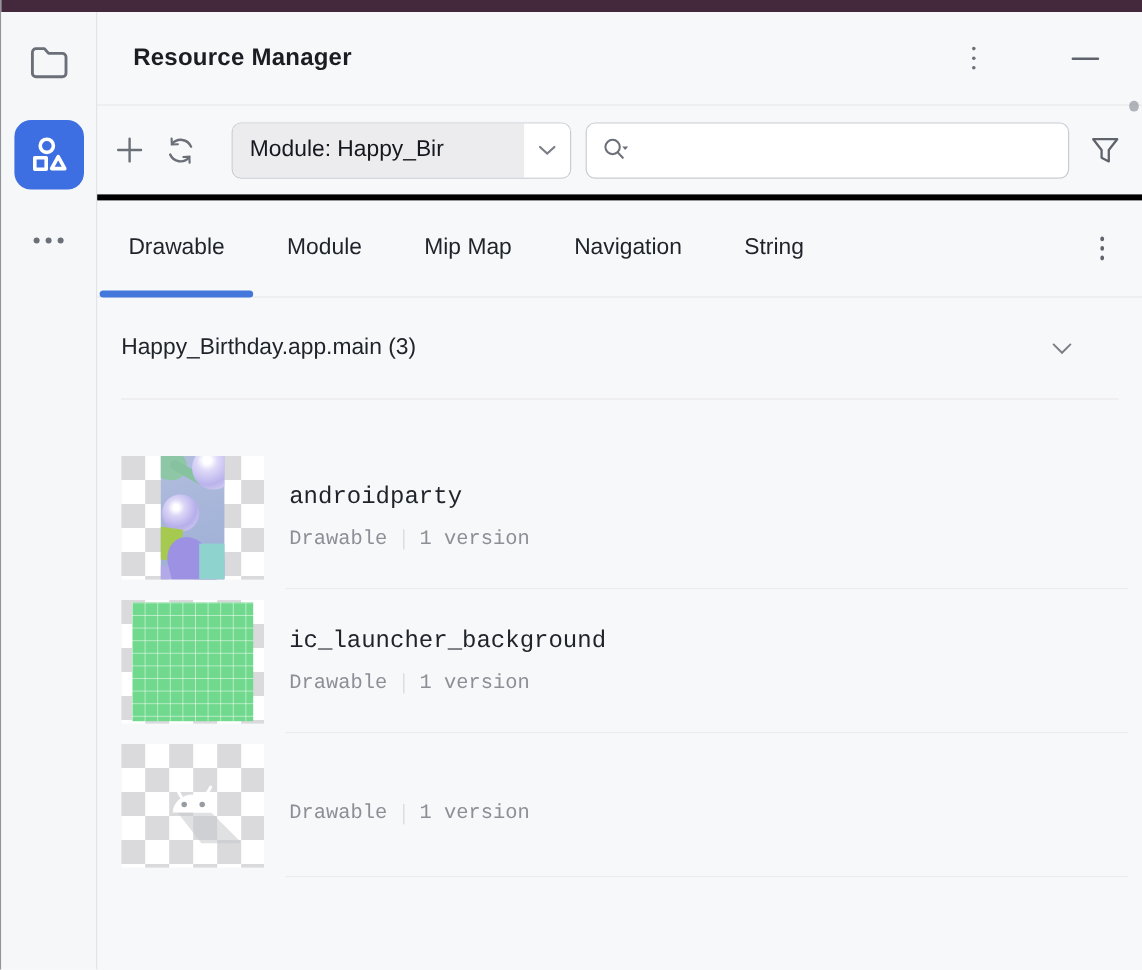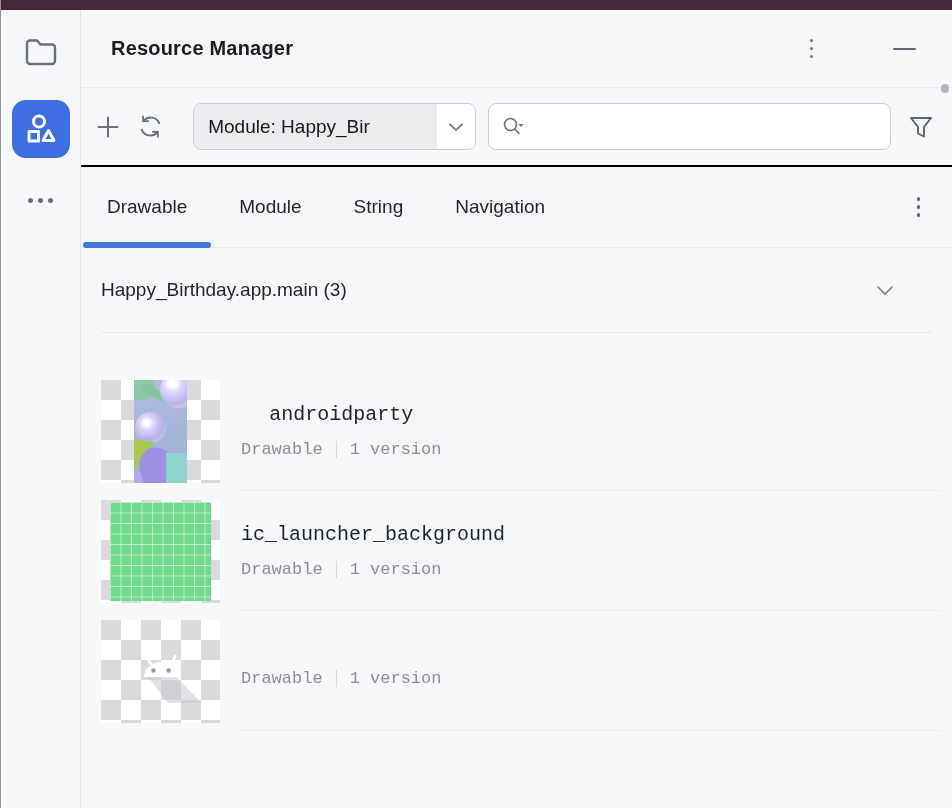--- a/index.html
+++ b/index.html
@@ -37,21 +37,21 @@
   .panel-title { font-size:20px; font-weight:700; color:#1b1d22; letter-spacing:.2px; }
   .header-spacer { flex:1; }
   .kebab { display:flex; flex-direction:column; gap:4.5px; align-items:center; padding:6px; cursor:pointer; }
   .kebab i { width:3.5px; height:3.5px; border-radius:50%; background:#6b6f78; display:block; }
   .minimize-btn { margin-left:32px; padding:8px 2px; cursor:pointer; }
   .minimize-btn i { display:block; width:23px; height:2px; background:#5f636b; border-radius:1px; }
 
   
   .toolbar {
     height:79px; display:flex; align-items:center;
-    padding:0 14px 0 12px; border-bottom:2px solid #000000;
+    padding:0 14px 0 12px; border-bottom:5px solid #000000;
   }
   .tool-icon-btn { width:30px; height:30px; display:flex; align-items:center; justify-content:center; cursor:pointer; }
   .refresh-margin { margin-left:13px; }
   .module-select {
     width:287px; height:47px; margin-left:28px; border:1px solid #c8ccd4; border-radius:8px;
     background:#fff; display:flex; align-items:stretch; overflow:hidden; cursor:pointer;
   }
   .module-value {
     width:243px; background:#ececef; display:flex; align-items:center;
     padding-left:14px; font-size:19px; color:#16181d; white-space:nowrap; overflow:hidden;
@@ -74,21 +74,21 @@
     font-size:19px; color:#1f232a; cursor:pointer; white-space:nowrap;
   }
   .tab.active::after {
     content:""; position:absolute; left:2px; right:2px; bottom:-1px;
     height:6px; border-radius:3px; background:#4377dc;
   }
   .tab-overflow { margin-left:auto; align-self:center; margin-right:26px; }
   .tab-overflow .kebab i { background:#5f636b; }
 
   
-  .content { flex:1; overflow:hidden;text-align:center; }
+  .content { flex:1; overflow:hidden; }
   .group-header { height:84px; display:flex; align-items:center; padding:0 58px 0 20px; cursor:pointer; }
   .group-title { font-size:19px; color:#1f232a; }
   .group-chevron { margin-left:auto; }
   .group-divider { height:1px; background:#e9eaec; margin:0 20px; }
 
   .resource-list { padding-top:38px; }
   .resource-row { display:flex; align-items:center; height:120px; padding-left:20px; position:relative; }
   .resource-row::after {
     content:""; position:absolute; left:157px; right:12px; bottom:0;
     height:1px; background:#ececee;
@@ -236,24 +236,27 @@
     </div>
 
     <div class="tabstrip">
       <div class="tab active">
           <span>Drawable</span>
         </div>
       <div class="tab">
           <span>Module</span>
         </div>
       <div class="tab">
-          <span>String</span>
+          <span>Mip Map</span>
         </div>
       <div class="tab">
           <span>Navigation</span>
+        </div>
+      <div class="tab">
+          <span>String</span>
         </div>
       <span class="tab-overflow">
         <span class="kebab">
             <i></i>
             <i></i>
             <i></i>
           </span>
       </span>
     </div>
 

